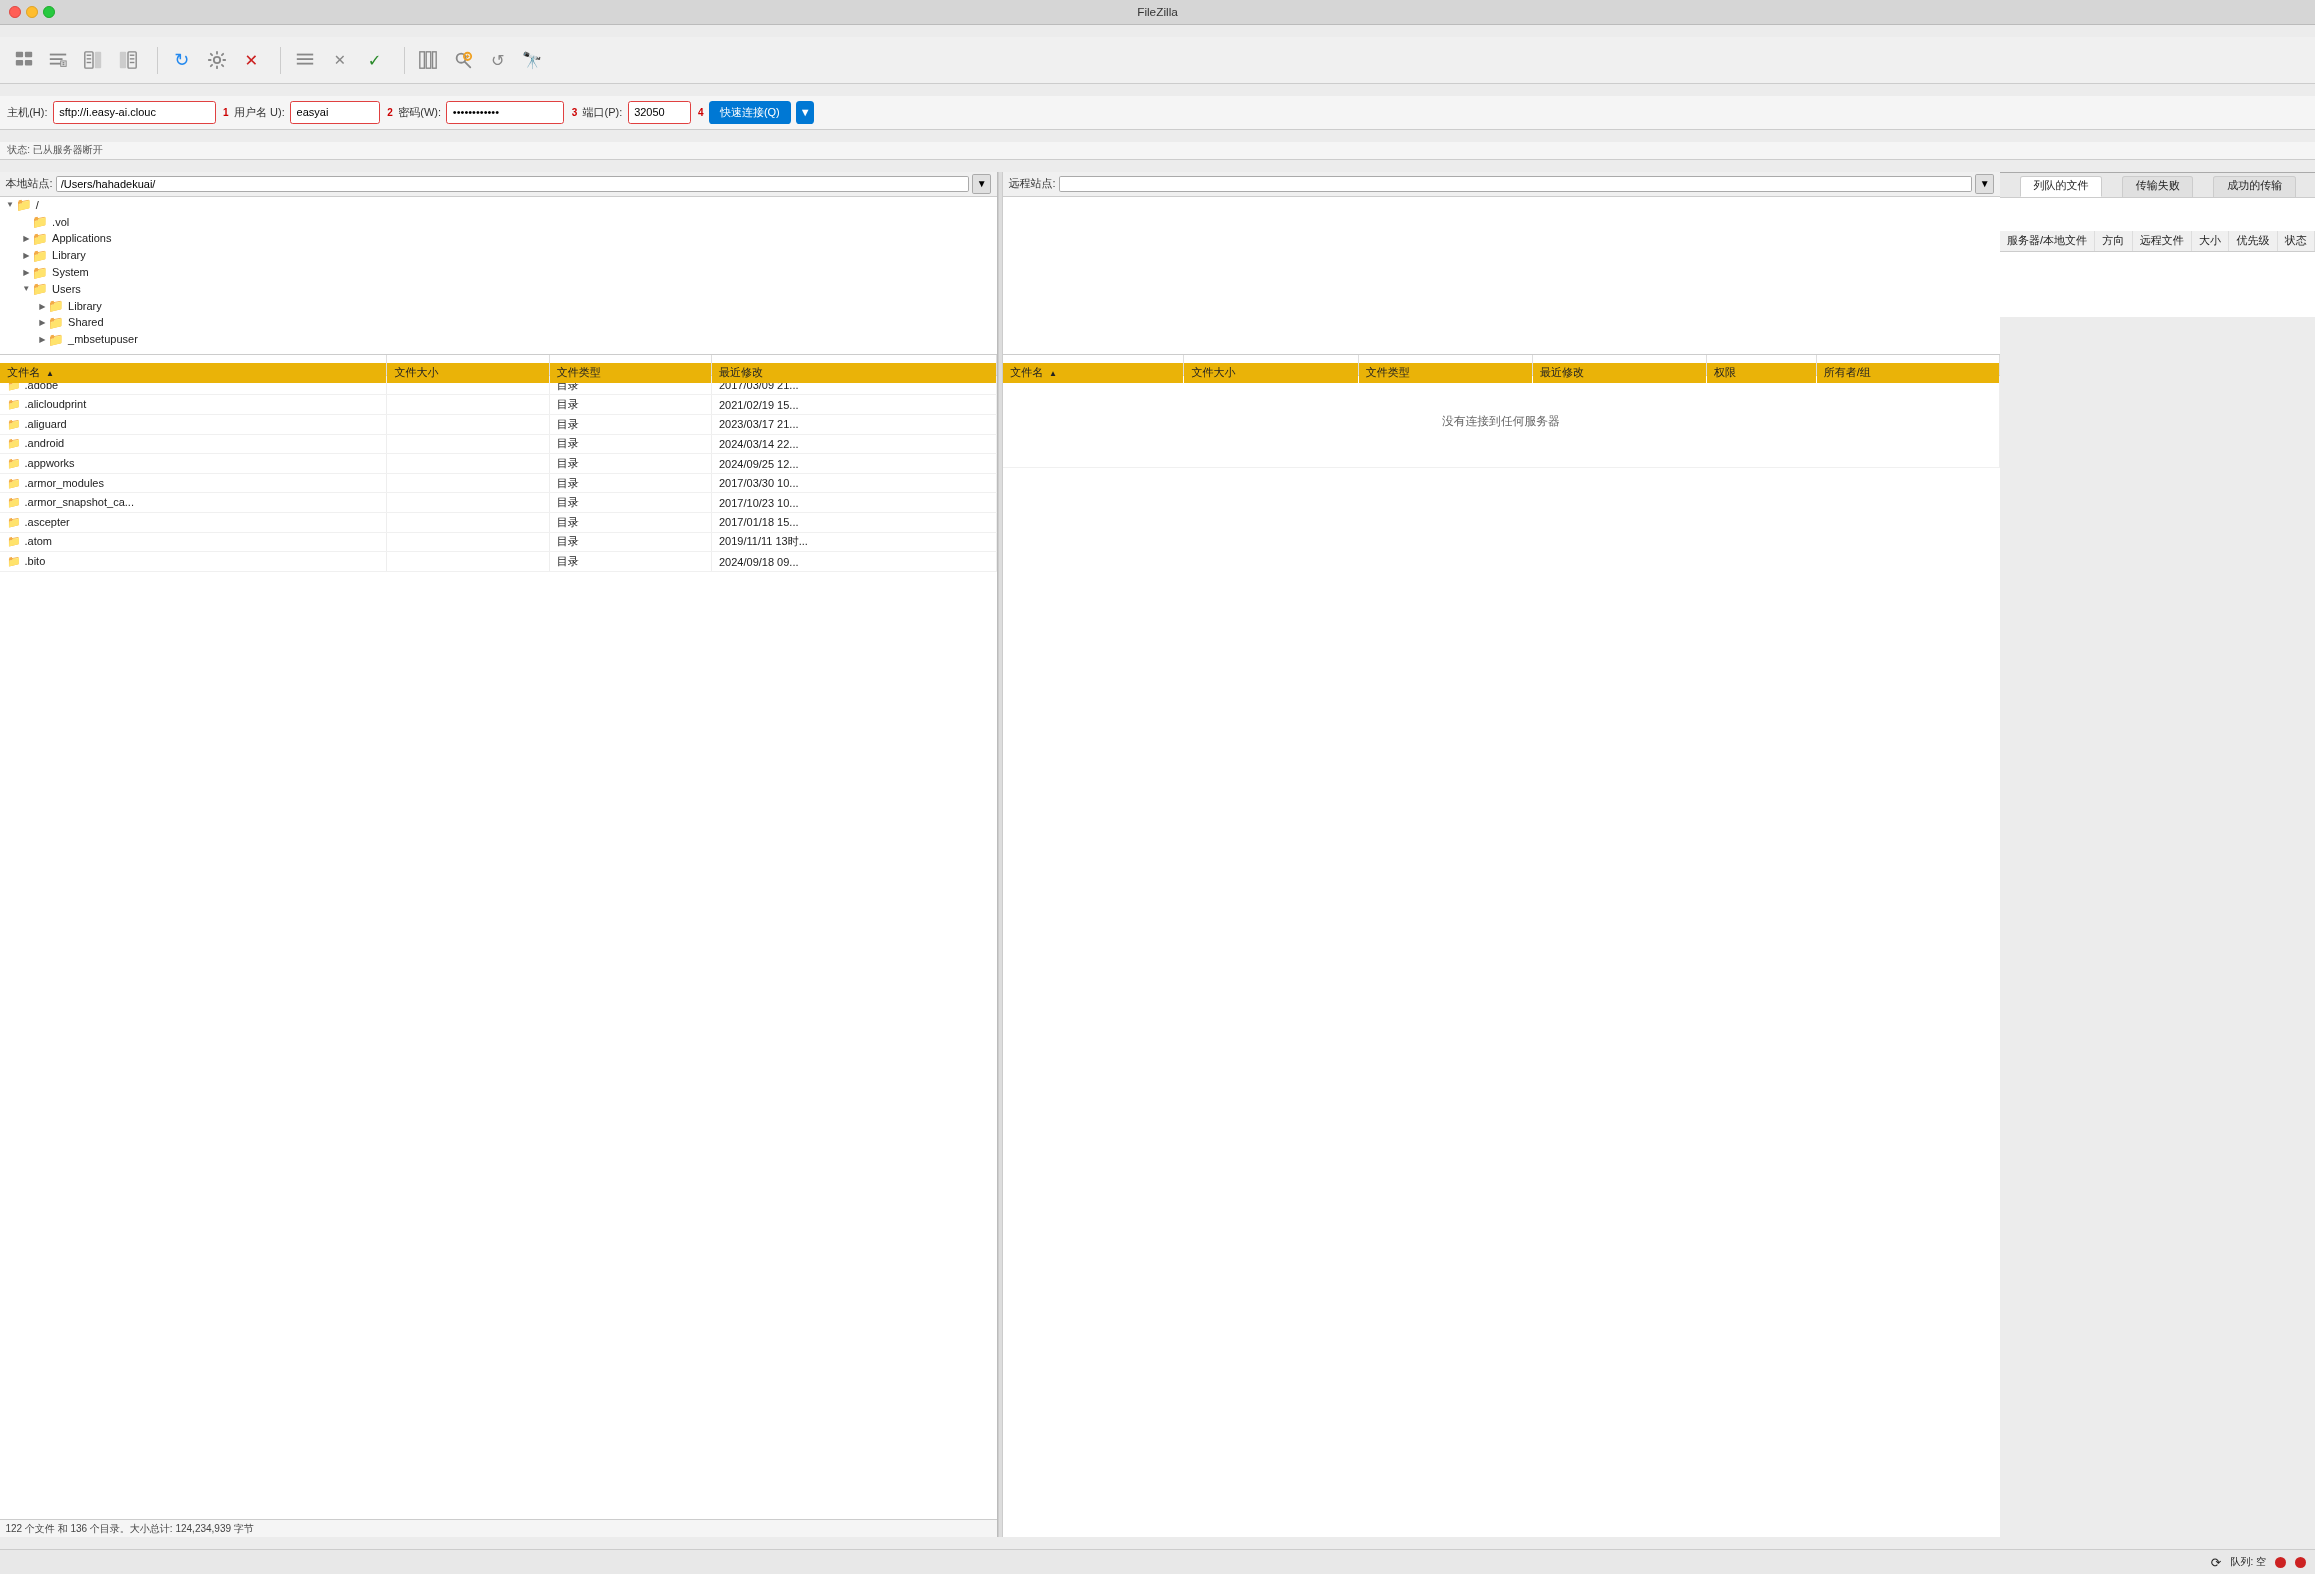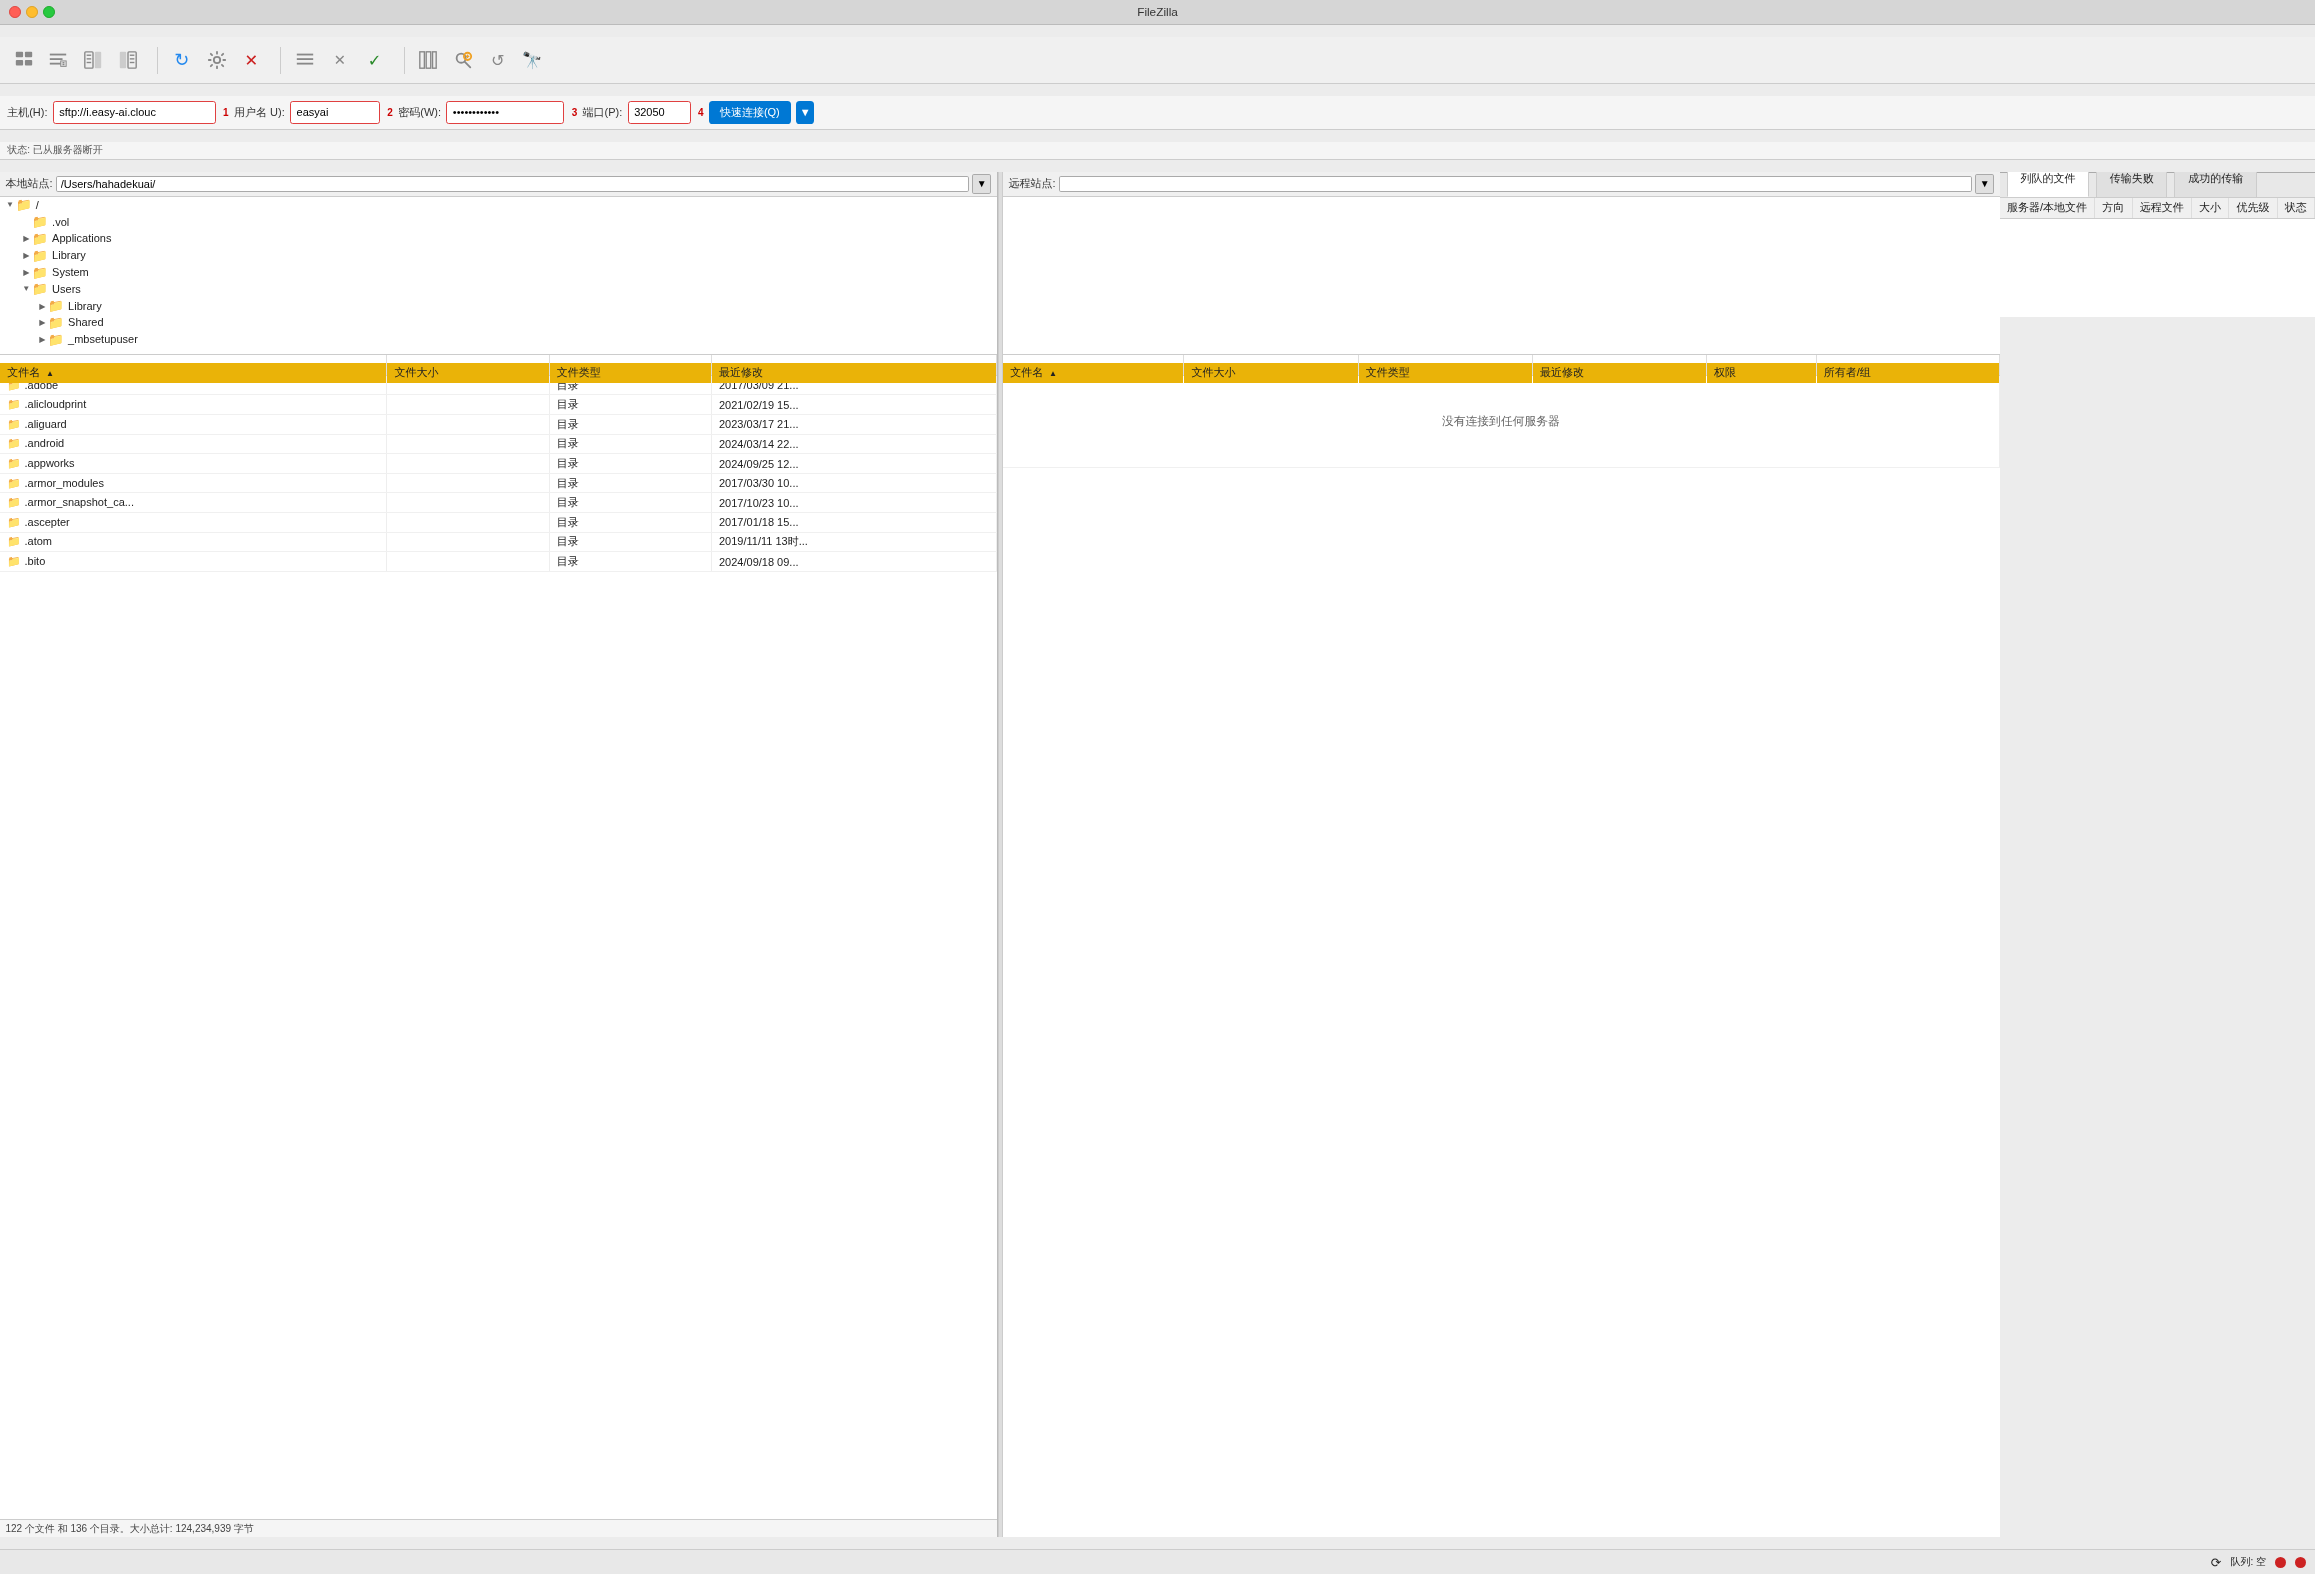--- a/index.html
+++ b/index.html
@@ -267,39 +267,40 @@
       align-items: flex-end;
     }
     .transfer-tab {
       padding: 3.6px 12.7px;
       font-size: 11px;
       cursor: pointer;
       border: 0.9px solid #ccc;
       border-bottom: none;
       background: #e0e0e0;
       border-radius: 2.7px 2.7px 0 0;
-      margin-left: 7px;
-      height: 38px;
-      display: flex;
-      align-items: center;
+      margin-left: 20px;
+      height: 21px;
+      display: flex;
+      align-items: flex-end;
     }
     .transfer-tab.active {
       background: white;
       border-bottom: 0.9px solid white;
       margin-bottom: -0.9px;
     }
     #transfer-content {
       flex: 1;
       background: white;
       overflow-y: auto;
     }
     .transfer-table {
       width: 100%;
       border-collapse: collapse;
       font-size: 11px;
+      margin-top: 33px;
     }
     .transfer-table th {
       background: #f0f0f0;
       border-bottom: 0.9px solid #ccc;
       border-right: 0.9px solid #ddd;
       padding: 2.7px 7.2px;
       text-align: left;
       font-weight: 500;
       white-space: nowrap;
     }

